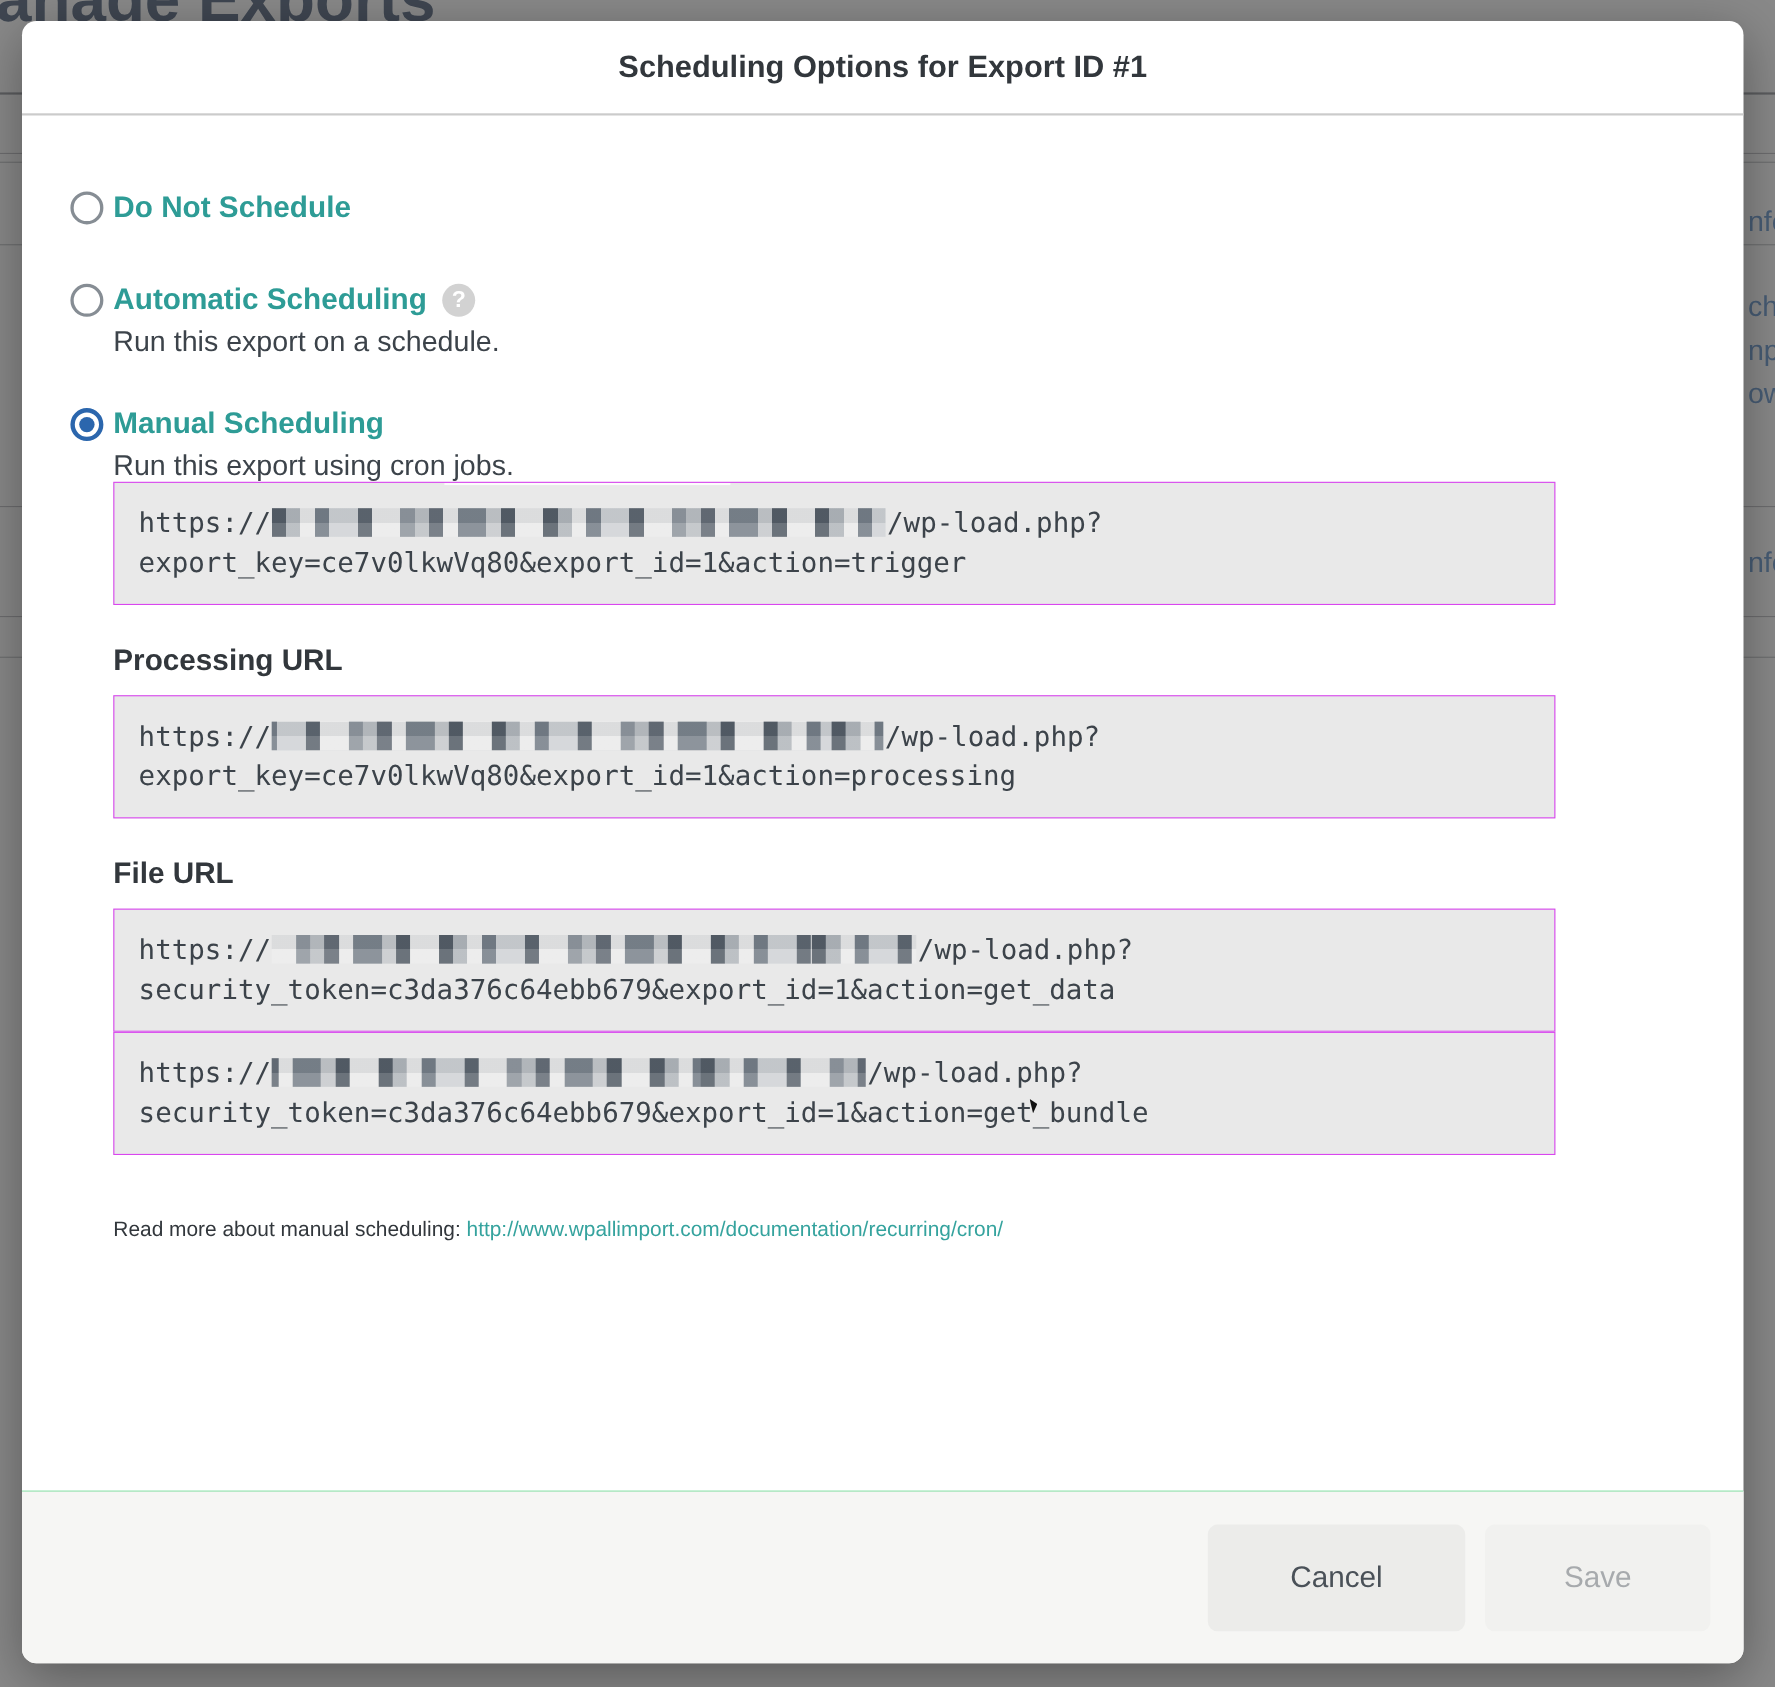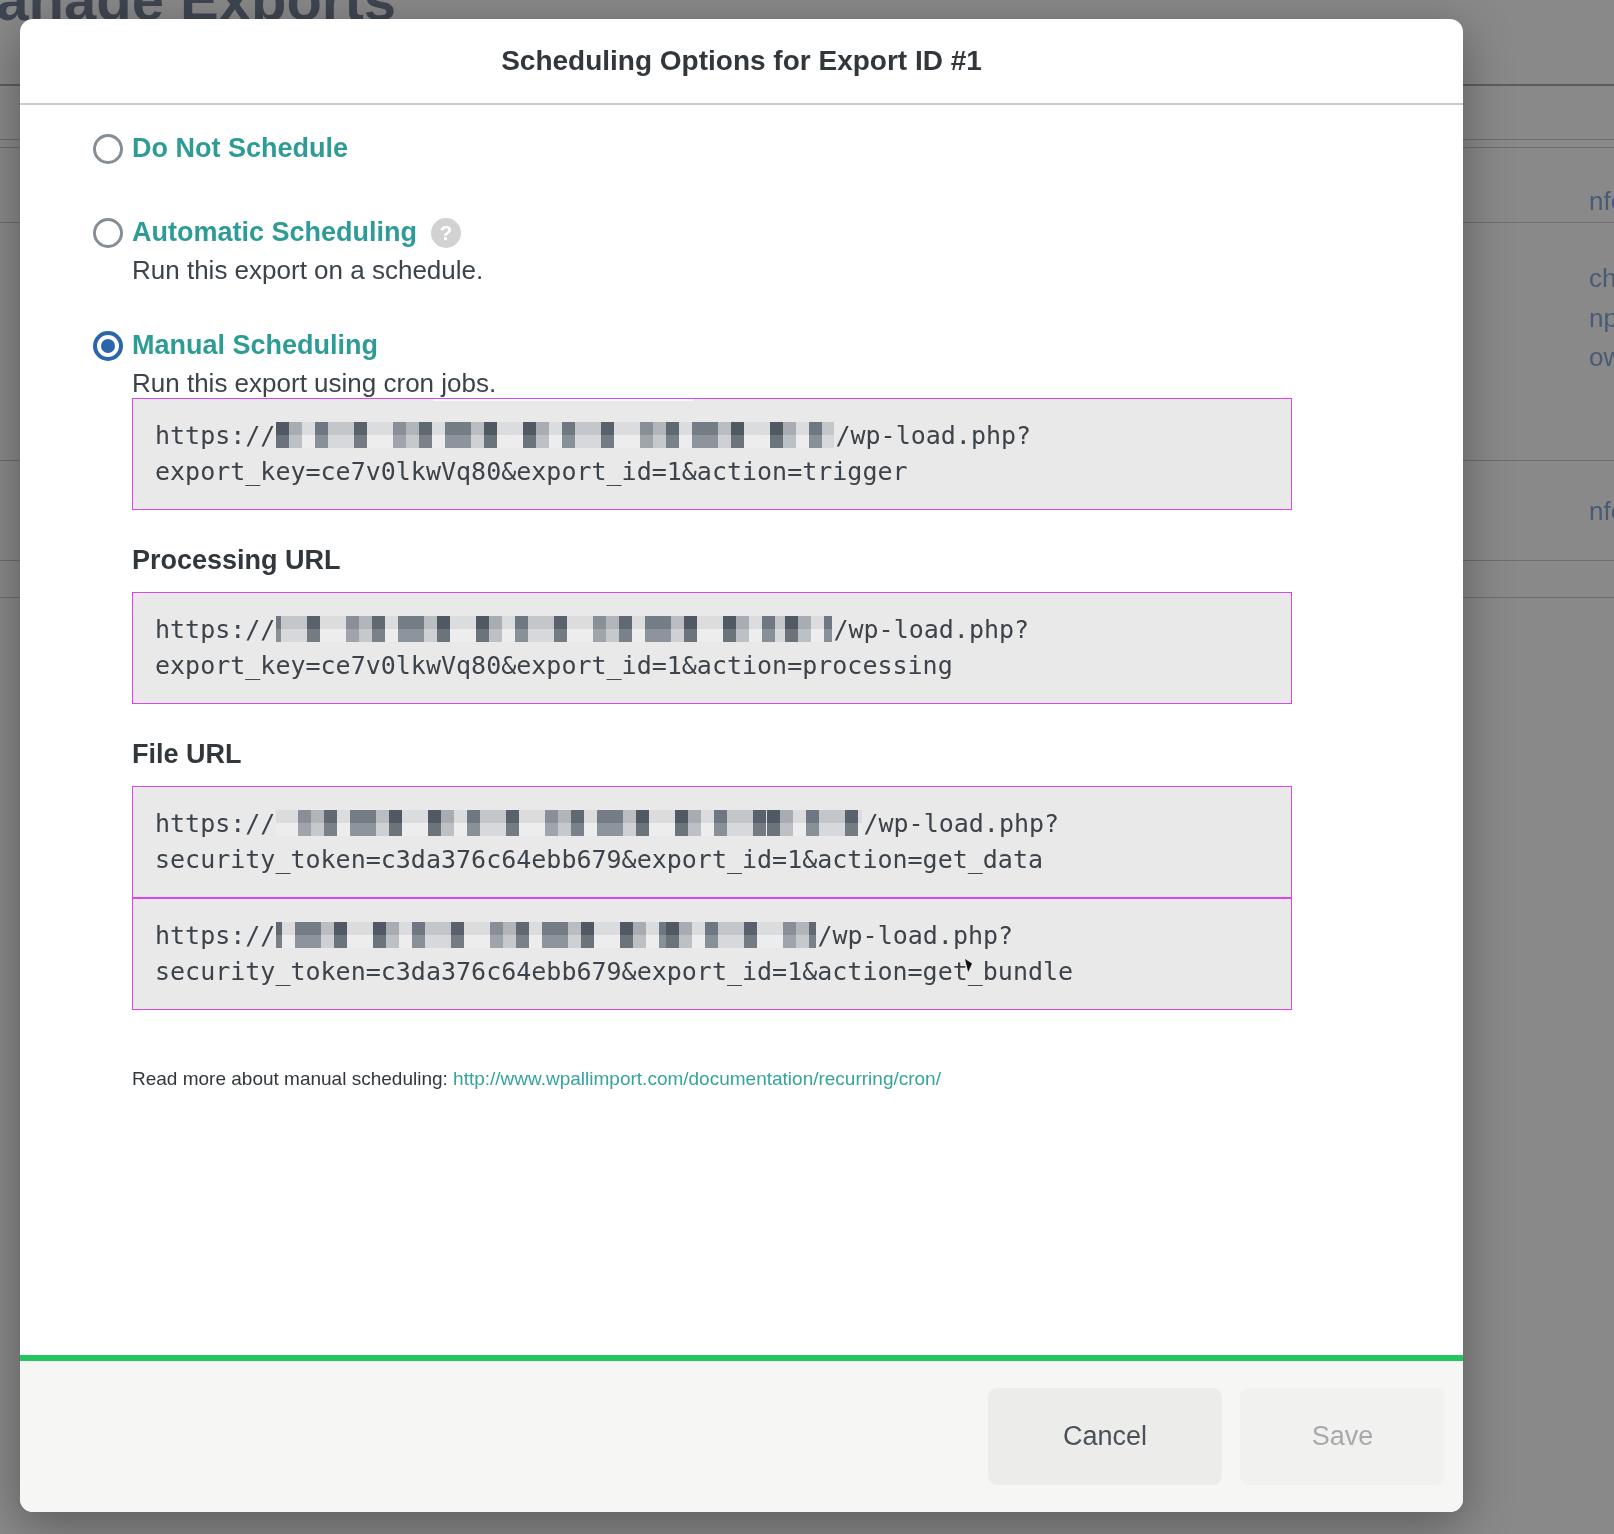--- a/index.html
+++ b/index.html
@@ -19,32 +19,32 @@
   .bg-line.thick { height:2px; background:#9b9ea2; }
   .bg-frag {
     position:absolute; left:1589px; font-size:26px; color:#6d9bd1; white-space:nowrap;
   }
 
   
   .overlay { position:absolute; inset:0; background:rgba(40,40,40,0.55); }
 
   
   .modal {
-    position:absolute; left:20px; top:19px; width:1443px; height:1493px;
+    position:absolute; left:20px; top:19px; width:1565px; height:1493px;
     background:#fff; border-radius:13px;
     box-shadow:0 12px 48px rgba(0,0,0,0.35);
     display:flex; flex-direction:column;
   }
   .modal-header {
     flex:0 0 86px; display:flex; align-items:center; justify-content:center;
     border-bottom:2px solid #cbcbcb;
   }
   .modal-title { font-size:28px; font-weight:700; color:#32373c; }
 
-  .modal-body { flex:1 1 auto; padding-top:28px;margin-left:29px; }
+  .modal-body { flex:1 1 auto; padding-top:68px; }
 
   
   .opt-group { }
   .opt { display:flex; align-items:center; margin-left:44px; cursor:pointer; }
   .radio {
     width:30px; height:30px; border-radius:50%; border:3px solid #868d94;
     background:#fff; flex:0 0 30px;
   }
   .radio.selected {
     border:4px solid #2b66ad; position:relative;
@@ -100,24 +100,24 @@
     position:absolute; left:832px; top:60px; width:7px; height:13px;
     background:#111; clip-path:polygon(0 0, 100% 35%, 45% 100%);
   }
 
   .read-more { margin:58px 0 0 83px; font-size:19px; color:#32373c; }
   .read-more a { color:#35a39e; text-decoration:none; cursor:pointer; }
 
   
   .modal-footer {
     flex:0 0 157px; margin-top:auto;
-    background:#f6f6f4; border-top:6px solid #22c55e;
+    background:#f6f6f4; border-top:1px solid #22c55e;
     border-radius:0 0 13px 13px;
     display:flex; align-items:center; justify-content:flex-end;
-    gap:18px; padding-right:18px;
+    gap:18px; padding-right:30px;
   }
   .btn {
     height:97px; border:none; border-radius:9px; font-size:27px;
     font-family:"Liberation Sans", sans-serif; cursor:pointer;
   }
   .btn-cancel { width:234px; background:#ececea; color:#4a5158; }
   .btn-save   { width:205px; background:#f1f1ef; color:#a7aaad; }
 </style>
 </head>
 <body>

